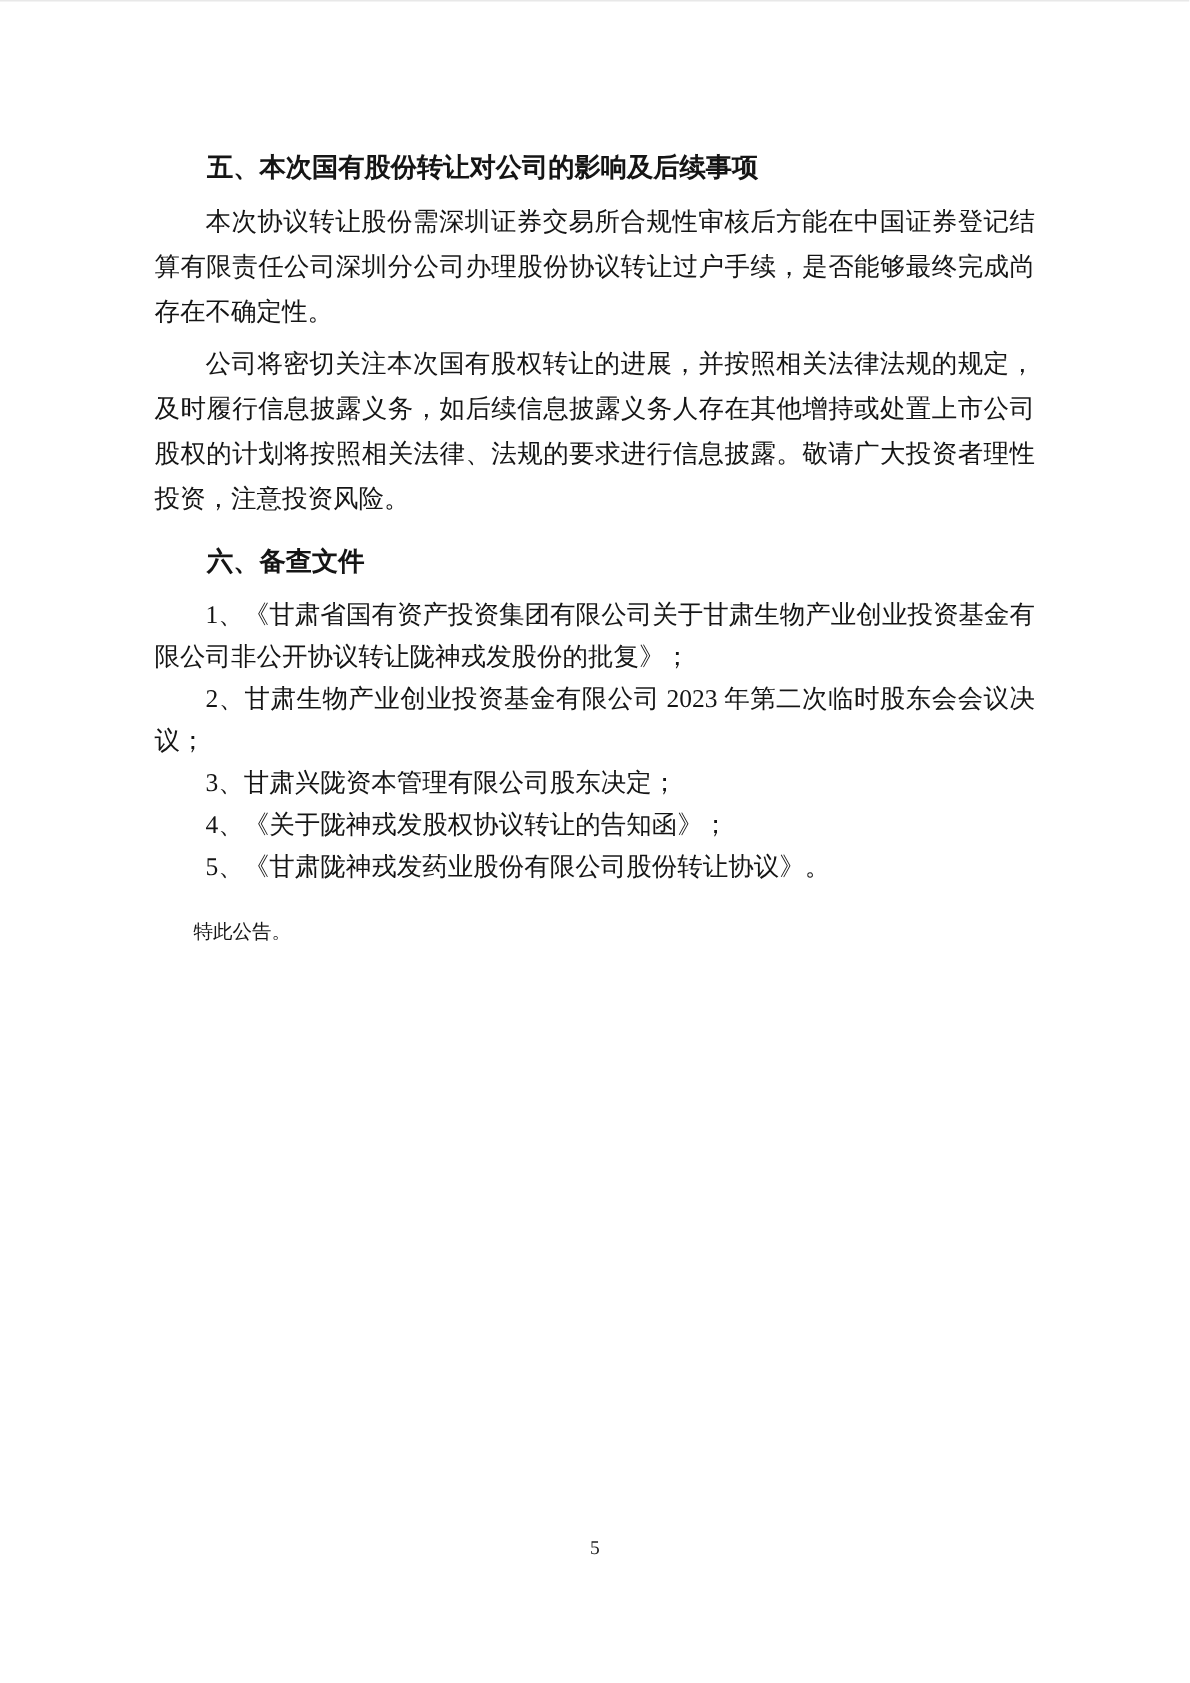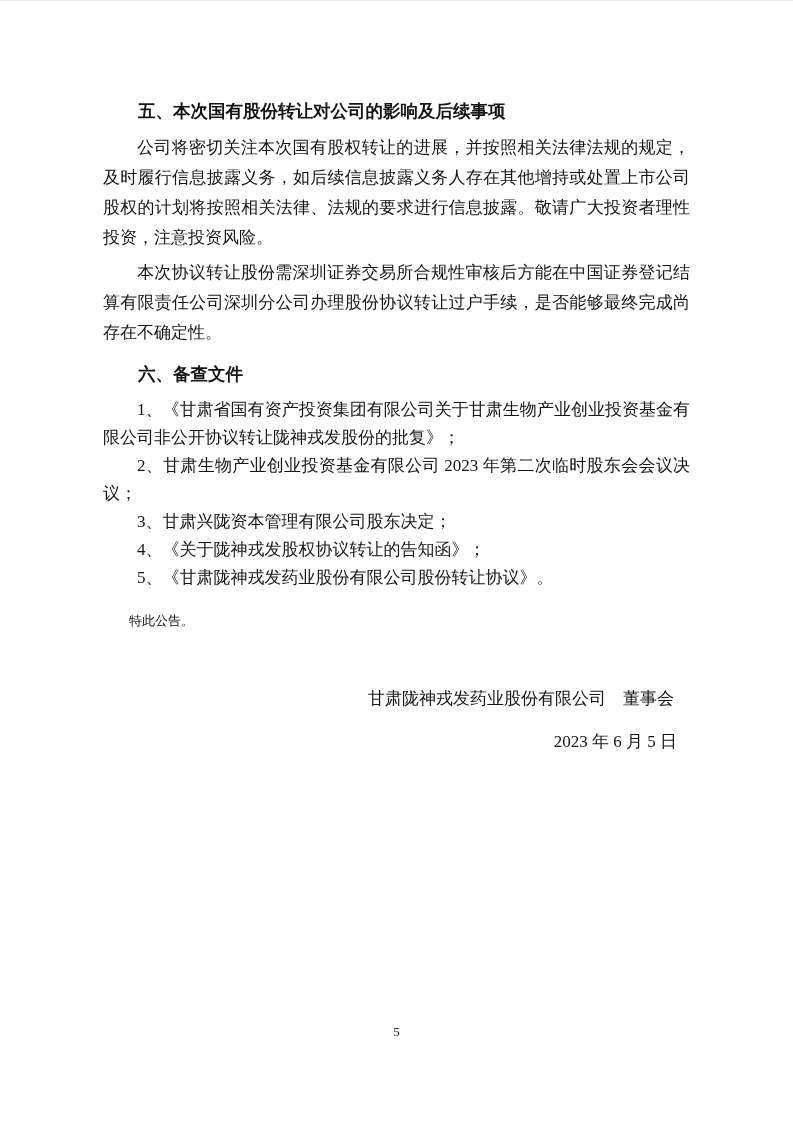--- a/index.html
+++ b/index.html
@@ -80,39 +80,35 @@
 </style>
 </head>
 <body>
 
 <div class="page">
   <div class="content">
 
     <h2 class="sec-heading">五、本次国有股份转让对公司的影响及后续事项</h2>
 
 
+    <p class="para">本次协议转让股份需深圳证券交易所合规性审核后方能在中国证券登记结算有限责任公司深圳分公司办理股份协议转让过户手续，是否能够最终完成尚存在不确定性。</p>
+
     <p class="para">公司将密切关注本次国有股权转让的进展，并按照相关法律法规的规定，及时履行信息披露义务，如后续信息披露义务人存在其他增持或处置上市公司股权的计划将按照相关法律、法规的要求进行信息披露。敬请广大投资者理性投资，注意投资风险。</p>
-
-    <p class="para">本次协议转让股份需深圳证券交易所合规性审核后方能在中国证券登记结算有限责任公司深圳分公司办理股份协议转让过户手续，是否能够最终完成尚存在不确定性。</p>
 
     <h2 class="sec-heading later">六、备查文件</h2>
 
     <p class="item first">1、《甘肃省国有资产投资集团有限公司关于甘肃生物产业创业投资基金有限公司非公开协议转让陇神戎发股份的批复》；</p>
 
     <p class="item">2、甘肃生物产业创业投资基金有限公司 2023 年第二次临时股东会会议决议；</p>
 
     <p class="item">3、甘肃兴陇资本管理有限公司股东决定；</p>
 
     <p class="item">4、《关于陇神戎发股权协议转让的告知函》；</p>
 
     <p class="item">5、《甘肃陇神戎发药业股份有限公司股份转让协议》。</p>
 
     <p class="closing">特此公告。</p>
 
-    <div class="signature">
-      <p class="sig-company">甘肃陇神戎发药业股份有限公司　董事会</p>
-      <p class="sig-date">2023 年 6 月 5 日</p>
-    </div>
 
   </div>
 
   <div class="page-number">5</div>
 </div>
 
 </body></html>

